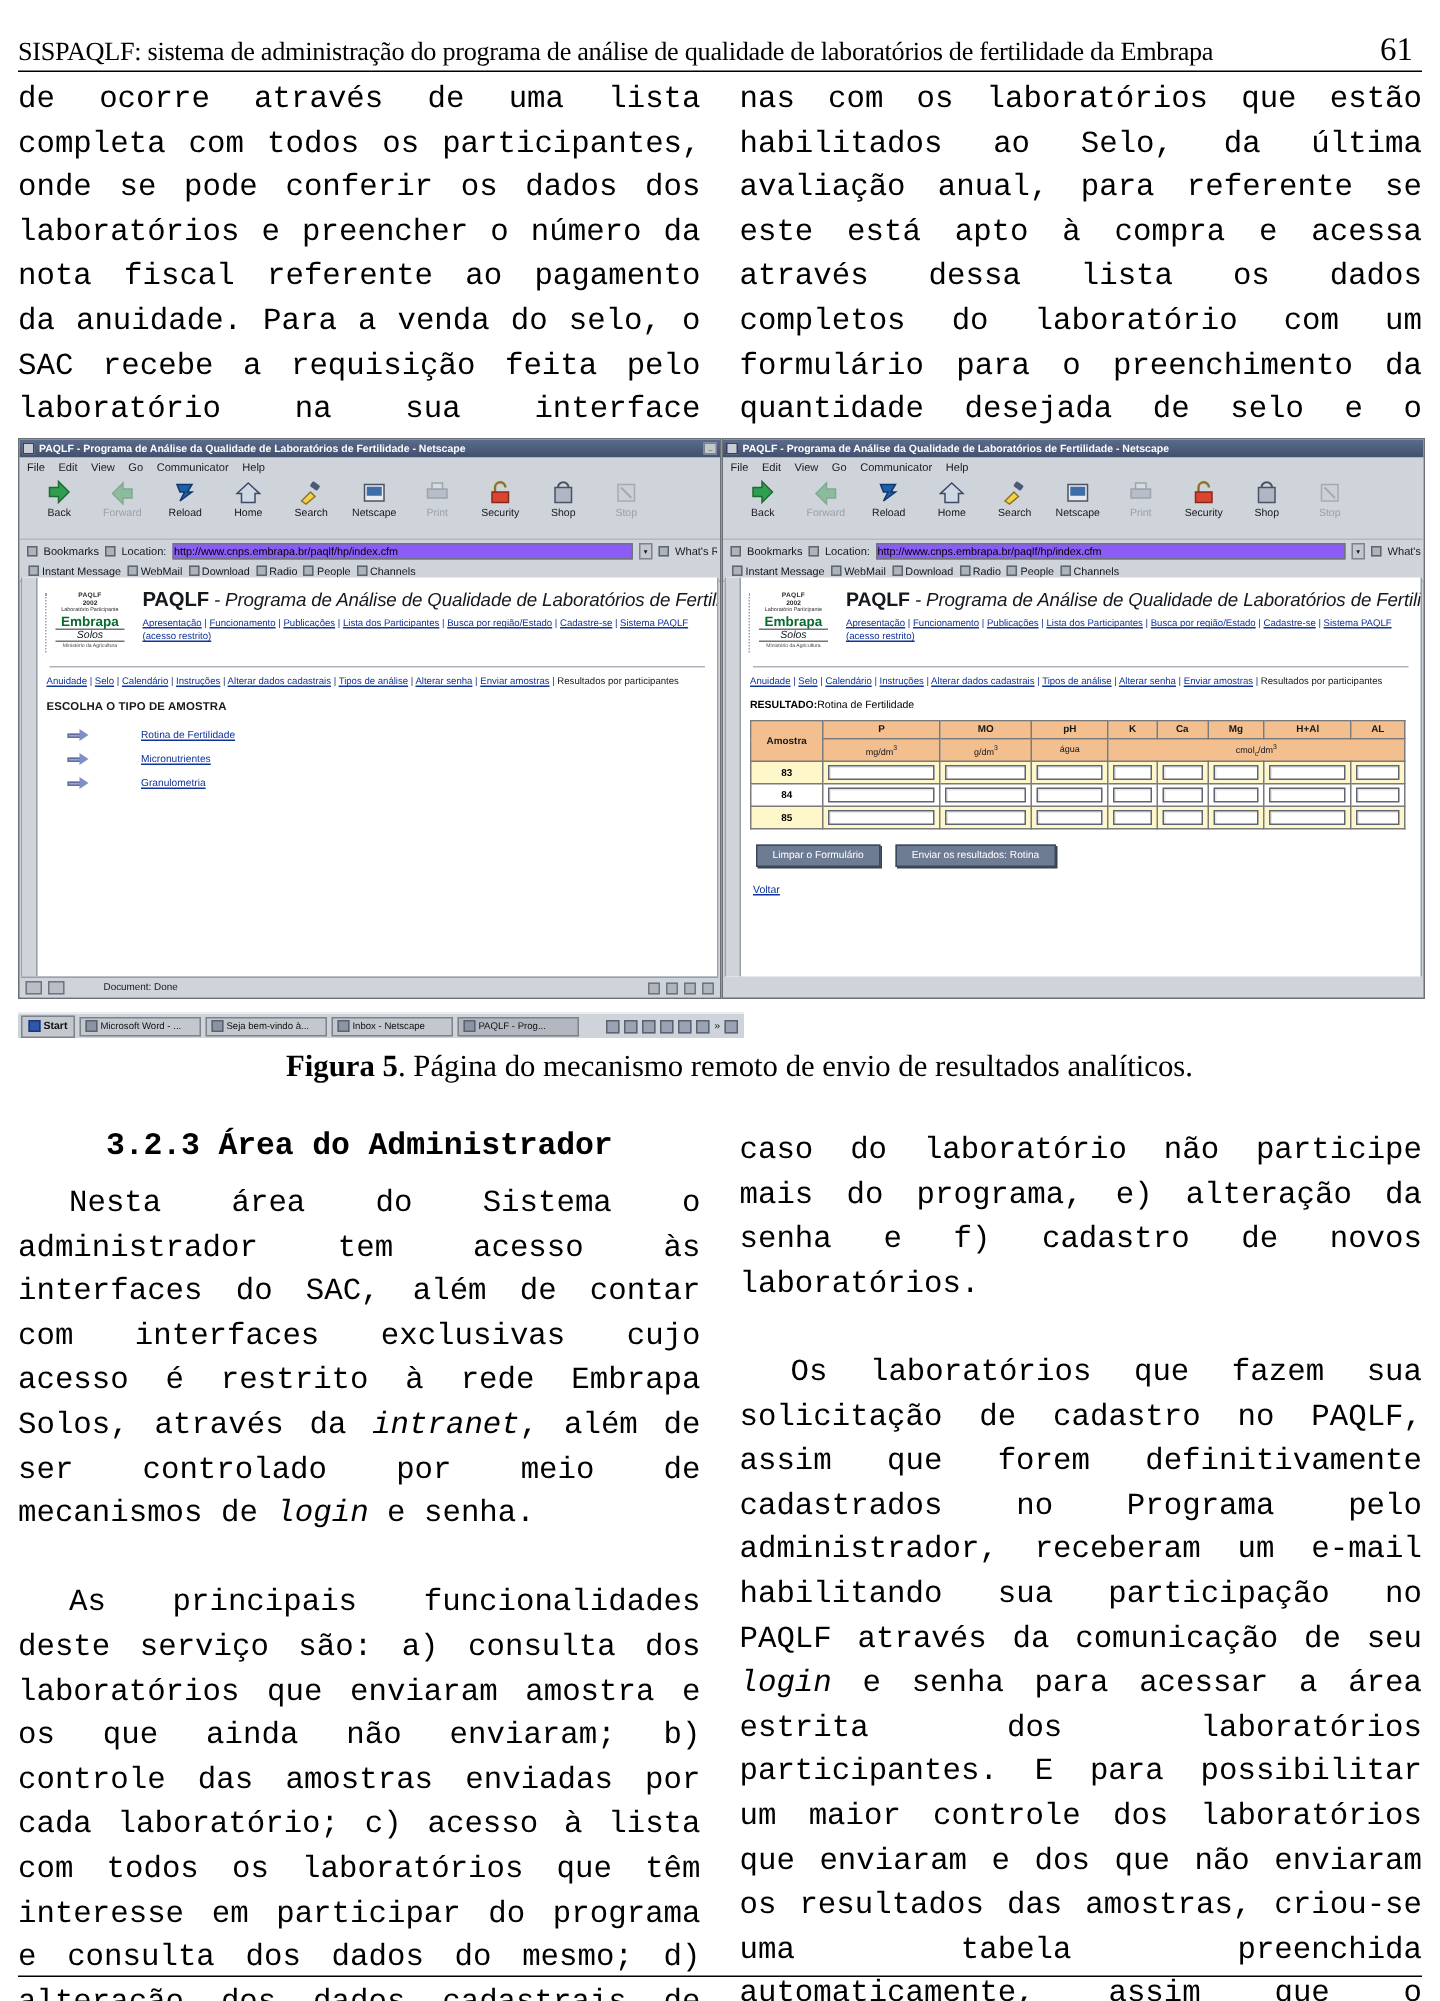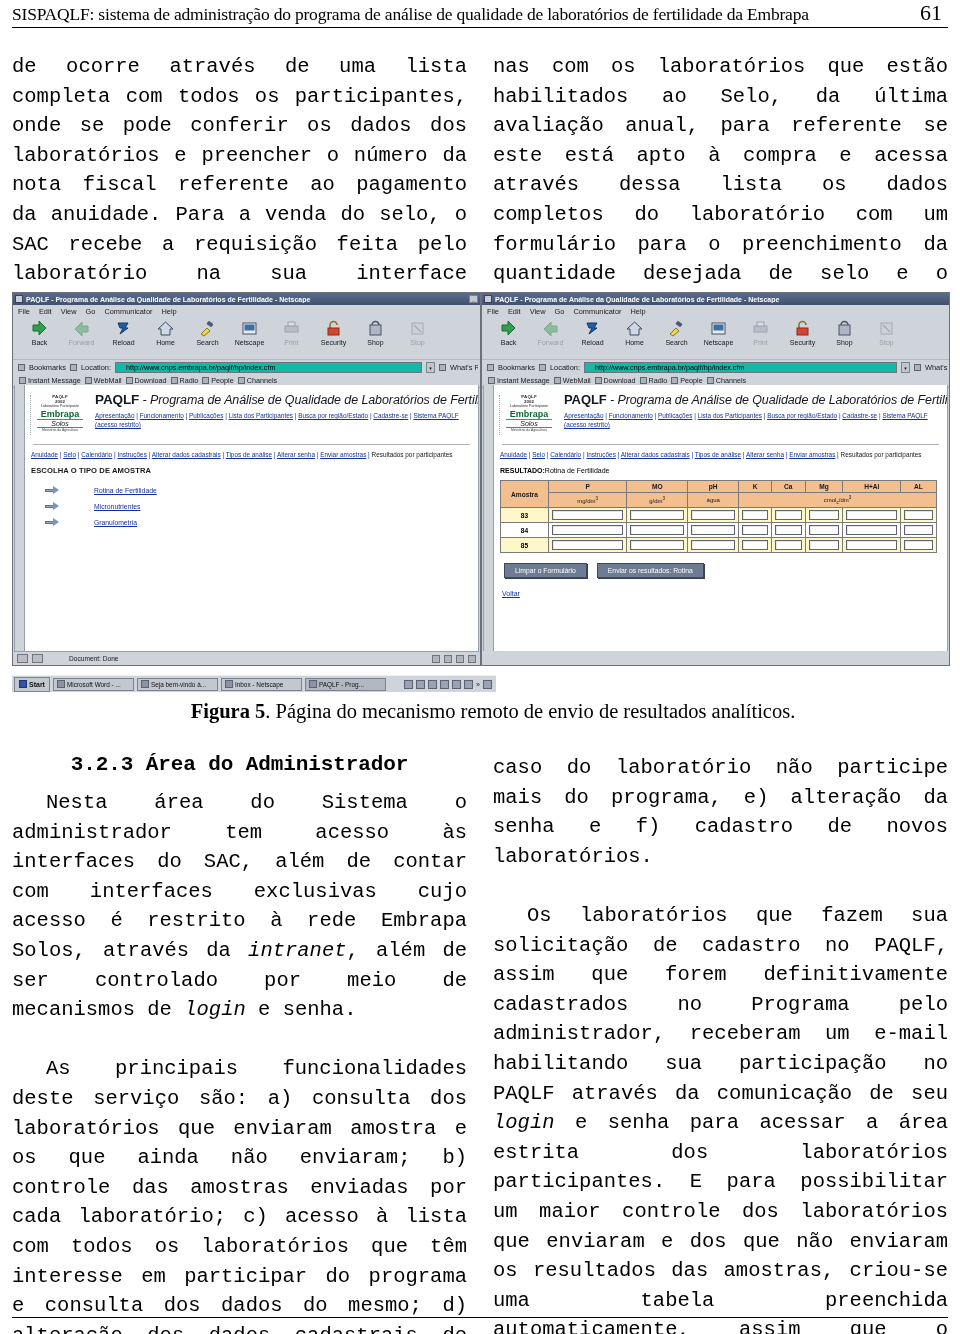--- a/index.html
+++ b/index.html
@@ -4,21 +4,21 @@
 <style>
   html,body{margin:0;padding:0;}
   body{
     width:960px;height:1334px;background:#fff;
     font-family:"Liberation Serif", serif;
     color:#000;position:relative;overflow:hidden;
   }
   .page{position:absolute;left:0;top:0;width:960px;height:1334px;}
 
   
-  .runhead{position:absolute;left:12px;top:0;width:936px;text-align:center;}
+  .runhead{position:absolute;left:12px;top:20px;width:936px;text-align:center;}
   .runhead .rh-row{display:flex;align-items:baseline;justify-content:space-between;}
   .rh-title{font-size:17.5px;letter-spacing:-0.2px;white-space:nowrap;}
   .rh-page{font-size:22px;font-weight:400;padding-right:6px;}
   .rh-rule{border-bottom:1.6px solid #000;margin-top:1px;}
 
   
   .cols{position:absolute;left:12px;width:936px;display:flex;gap:26px;}
   .col{width:455px;font-family:Liberation Mono, monospace;}
   p.body{
     margin:0 0 0 0;font-size:20.5px;line-height:29.6px;
@@ -72,22 +72,22 @@
   .tbtn .lb{font-family:"Liberation Sans",sans-serif;font-size:7px;color:#15181d;white-space:nowrap;}
   .tbtn.dim .lb{color:#9aa0aa;}
   .tbtn.dim .gl{opacity:.42;}
 
   .locbar{
     height:14px;background:#cfd3da;display:flex;align-items:center;gap:4px;
     padding:0 2px 0 5px;
     font-family:"Liberation Sans",sans-serif;font-size:7.4px;color:#15181d;
   }
   .locfield{
-    flex:1 1 auto;height:11px;background:#14b8a6;border:1px solid #6f747d;
-    display:flex;align-items:center;padding-left:10px;
+    flex:1 1 auto;height:11px;background:#8b5cf6;border:1px solid #6f747d;
+    display:flex;align-items:center;padding-left:0;
     font-family:"Liberation Sans",sans-serif;font-size:7.2px;color:#000;
     box-sizing:border-box;overflow:hidden;white-space:nowrap;
   }
   .locdrop{width:9px;height:11px;background:#c3c7ce;border:1px solid #7d828c;
     font-size:5px;text-align:center;line-height:10px;box-sizing:border-box;}
 
   .perbar{
     height:13px;background:#cfd3da;display:flex;align-items:center;gap:4px;
     padding-left:6px;border-bottom:1px solid #9aa0aa;
     font-family:"Liberation Sans",sans-serif;font-size:7.2px;color:#15181d;

